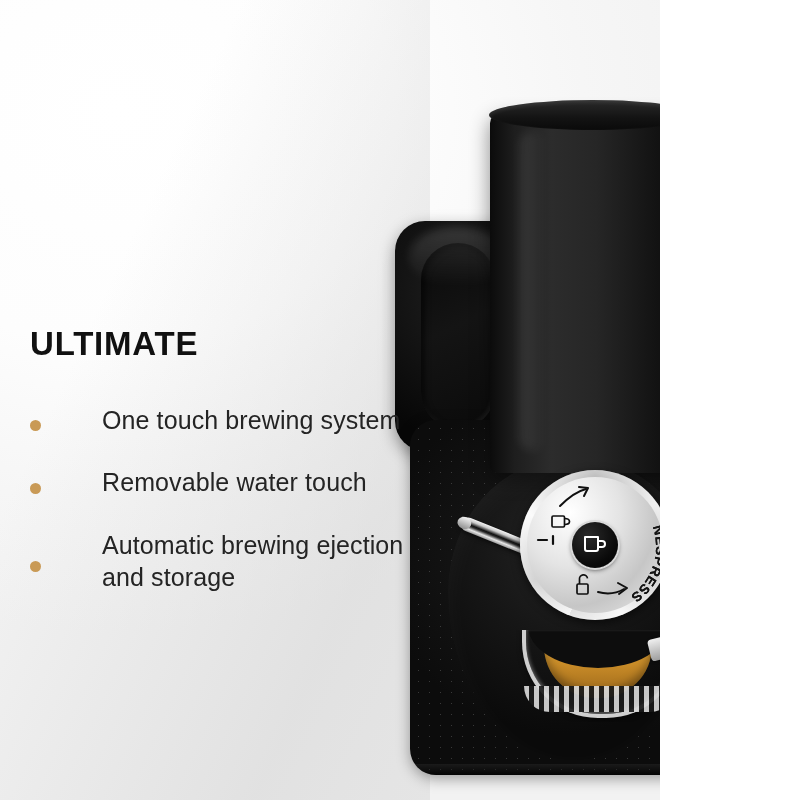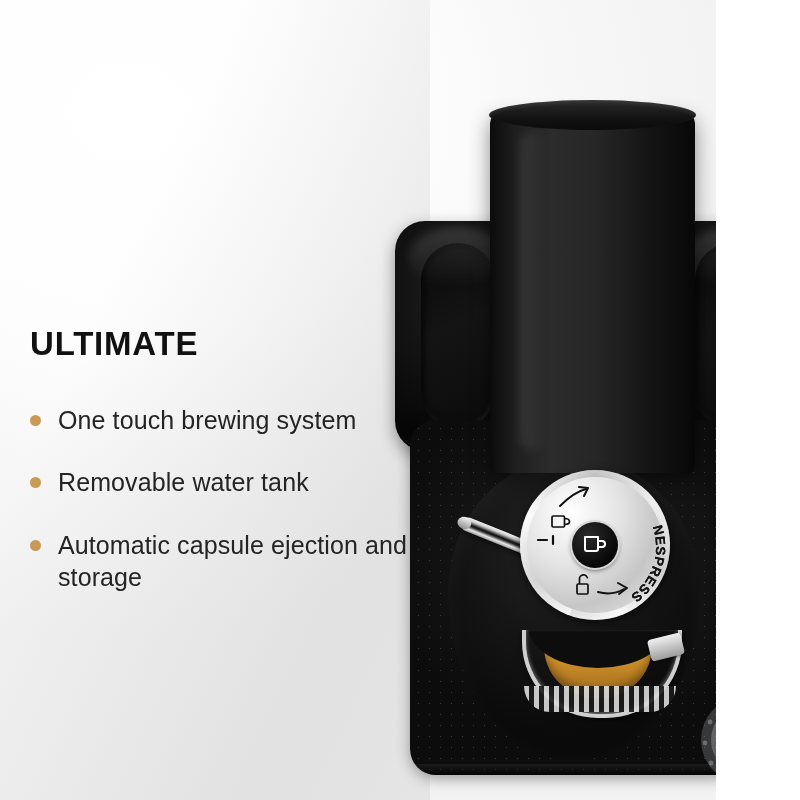--- a/index.html
+++ b/index.html
@@ -2,40 +2,40 @@
 <html><head>
 <meta charset="utf-8">
 <style>
   html,body{margin:0;padding:0;}
   body{
     width:800px;height:800px;overflow:hidden;
     font-family:"Liberation Sans", sans-serif;
     background:#ffffff;
   }
   #stage{
-    position:relative;width:716px;height:800px;overflow:hidden;
+    position:relative;width:660px;height:800px;overflow:hidden;
     background:
       radial-gradient(ellipse 620px 520px at 18% 14%, #ffffff 0%, #fdfdfd 45%, #f6f6f6 75%, #f2f2f2 100%),
       linear-gradient(160deg,#ffffff 0%,#fbfbfb 42%,#f0f0f0 72%,#e9e9e9 100%);
   }
   #stage:before{
     content:"";position:absolute;left:0;top:0;width:430px;height:800px;
     background:linear-gradient(115deg, rgba(255,255,255,0) 30%, rgba(205,205,205,.45) 78%, rgba(190,190,190,.25) 100%);
     pointer-events:none;
   }
 
   
   .textpanel{position:absolute;left:30px;top:322px;width:380px;z-index:40;}
   .headline{
     font-weight:700;color:#111;letter-spacing:.8px;
     font-size:33px;line-height:1.33;text-transform:uppercase;
   }
   .headline span{display:block;}
   .bullets{margin-top:38px;}
-  .bullet{display:flex;align-items:flex-start;margin-bottom:30px;}
+  .bullet{display:flex;align-items:center;margin-bottom:30px;gap:44px;}
   .dot{
     flex:0 0 auto;width:11px;height:11px;border-radius:50%;
     background:#c99a56;margin-top:11px;margin-right:17px;
   }
   .btext{
     font-size:25px;line-height:1.30;color:#242424;font-weight:400;
     letter-spacing:.1px;
   }
 
   
@@ -206,25 +206,25 @@
     <div class="headline">
       <span>ULTIMATE</span>
     </div>
     <div class="bullets">
       <div class="bullet">
         <span class="dot"></span>
         <span class="btext">One touch brewing system</span>
       </div>
       <div class="bullet">
         <span class="dot"></span>
-        <span class="btext">Removable water tank</span>
+        <span class="btext">Removable water touch</span>
       </div>
       <div class="bullet">
         <span class="dot"></span>
-        <span class="btext">Automatic capsule ejection and storage</span>
+        <span class="btext">Automatic brewing ejection and storage</span>
       </div>
     </div>
   </div>
 
   <div class="machine">
 
     <div class="wing left">
       <div class="recess"></div>
       <div class="sheen"></div>
     </div>

